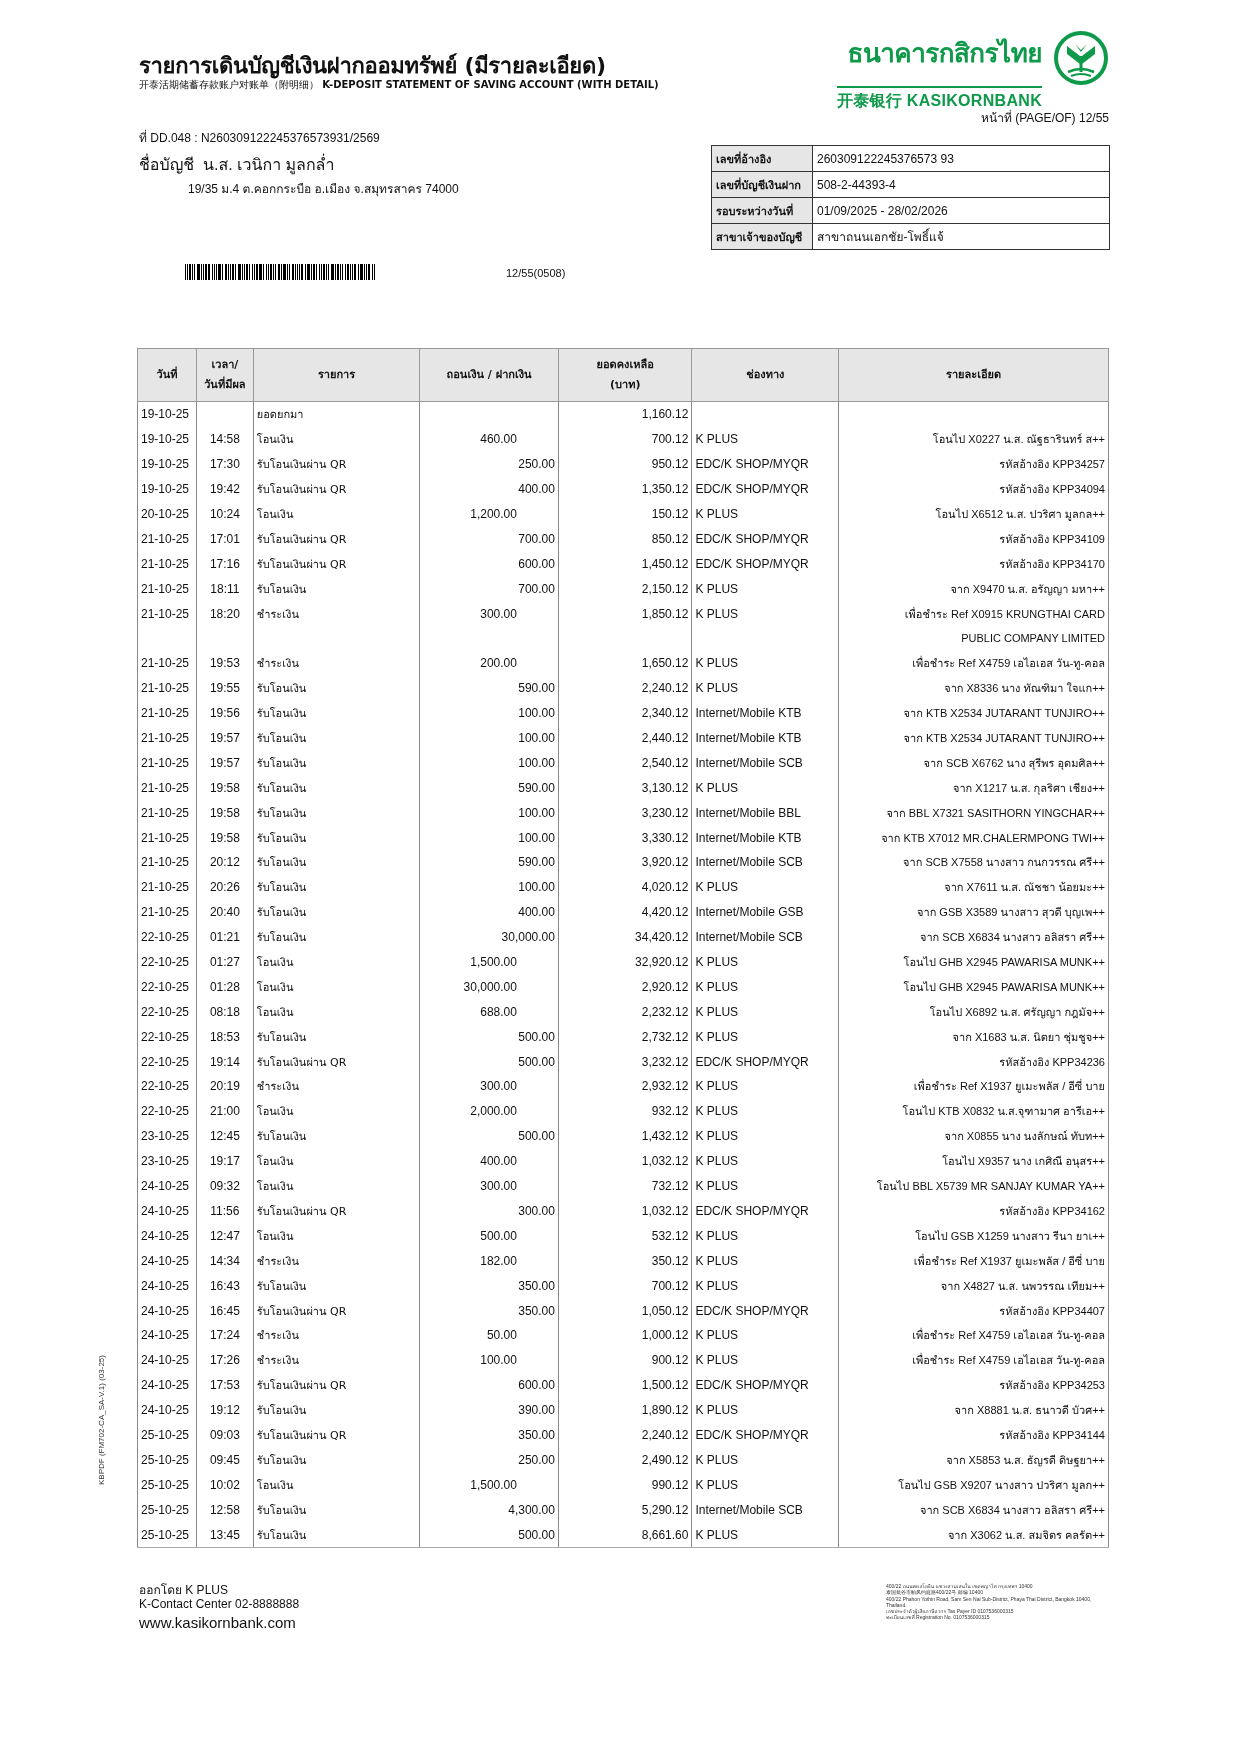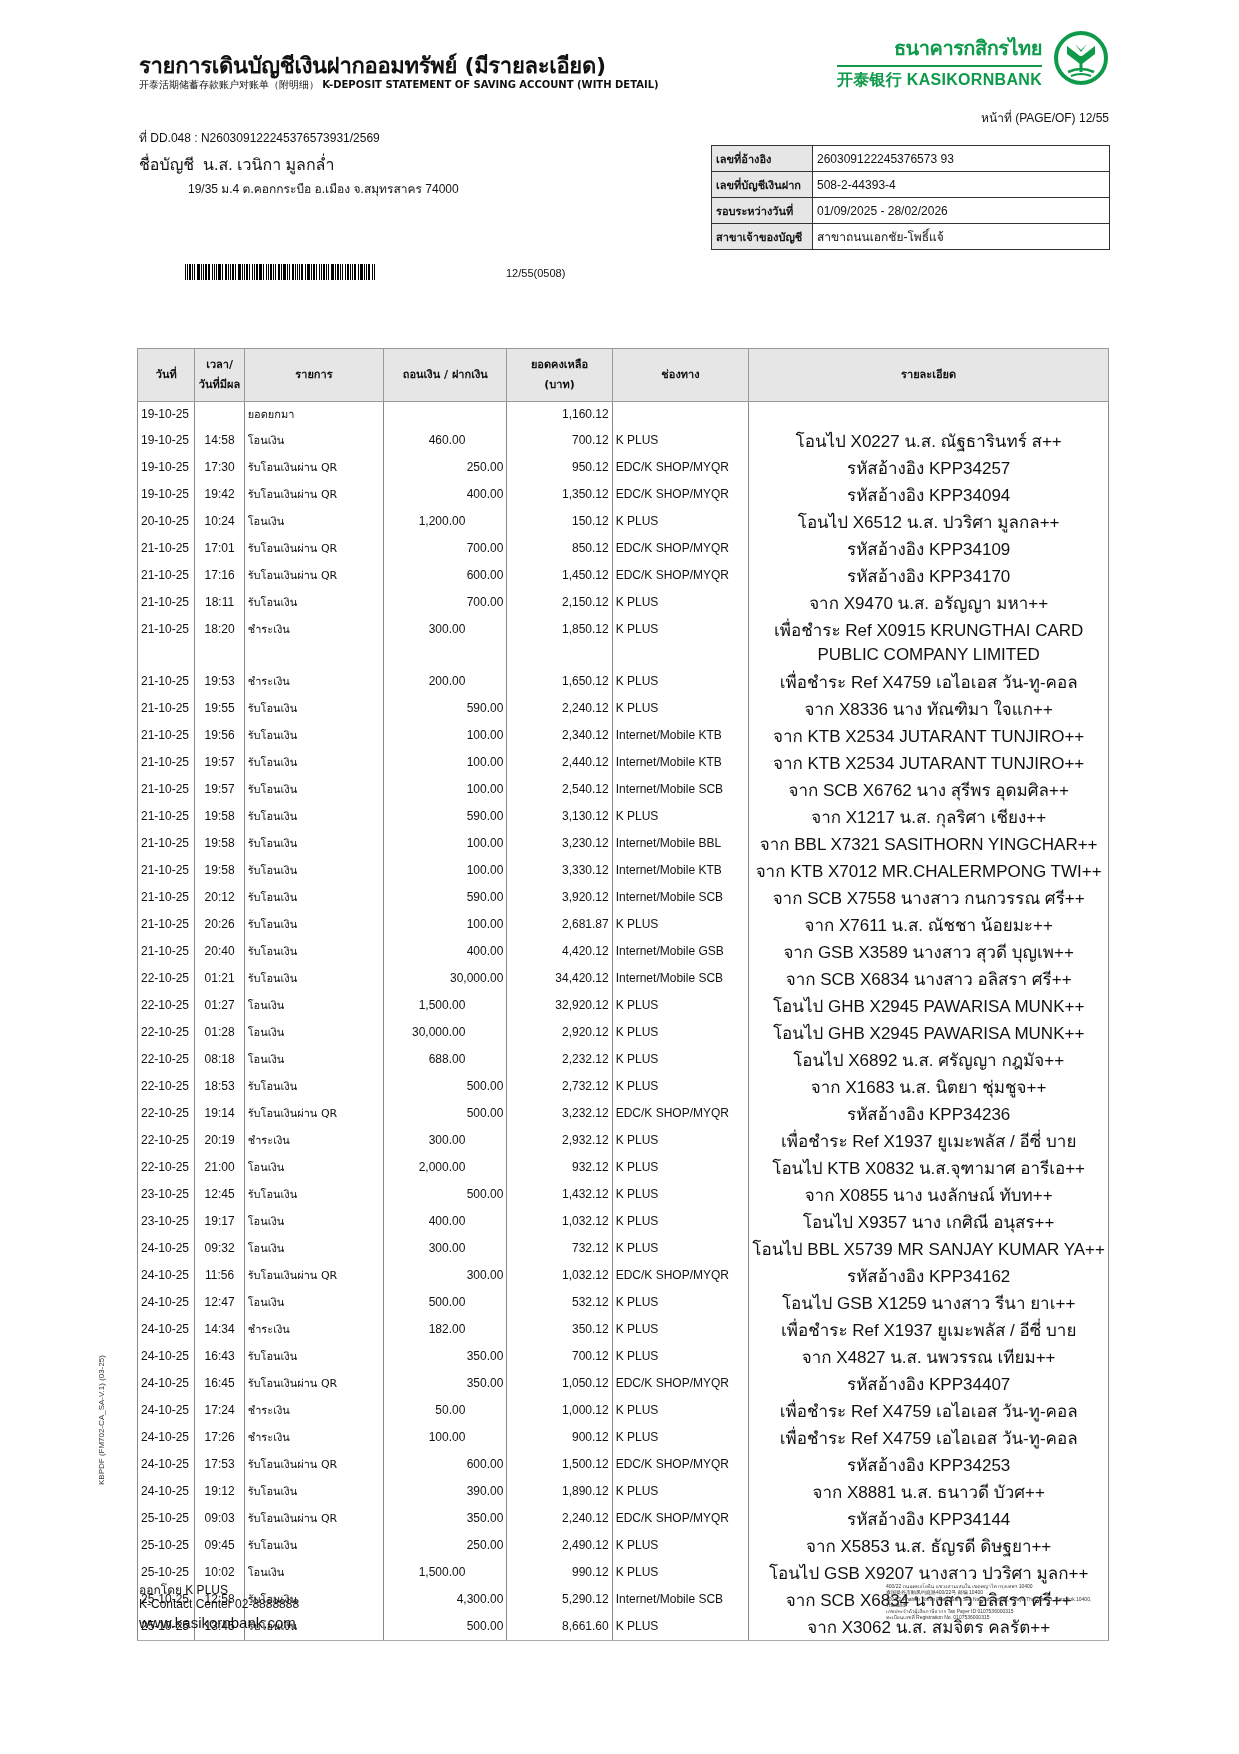--- a/index.html
+++ b/index.html
@@ -2,21 +2,21 @@
 <html><head>
 <meta charset="utf-8">
 <style>
   html, body { margin: 0; padding: 0; background: #ffffff; }
   body { width: 1239px; height: 1754px; position: relative; font-family: "Liberation Sans", "DejaVu Sans", sans-serif; color: #111; overflow: hidden; }
   .abs { position: absolute; }
   .title { left: 139px; top: 48px; font-size: 22px; font-weight: bold; font-family: "DejaVu Sans", sans-serif; letter-spacing: -0.3px; }
   .subtitle { left: 139px; top: 78px; font-size: 10px; font-family: "DejaVu Sans", sans-serif; }
   .subtitle b { font-weight: bold; }
   .logo-text { right: 197px; top: 32px; text-align: right; }
-  .logo-th { font-size: 20px; font-weight: bold; color: #0e9a4a; font-family: Liberation Sans, sans-serif; border-bottom: 2px solid #0e9a4a; padding-bottom: 1px; letter-spacing: -0.5px; }
+  .logo-th { font-size: 26px; font-weight: bold; color: #0e9a4a; font-family: Liberation Sans, sans-serif; border-bottom: 2px solid #0e9a4a; padding-bottom: 13px; letter-spacing: -0.5px; }
   .logo-en { font-size: 16px; font-weight: bold; color: #0e9a4a; margin-top: 3px; letter-spacing: 0.3px; }
   .logo-mark { left: 1053px; top: 30px; width: 56px; height: 56px; }
   .page-no { right: 130px; top: 108px; font-size: 12px; }
   .doc-no { left: 139px; top: 128px; font-size: 12px; }
   .acct-label { left: 139px; top: 152px; font-size: 16px; }
   .acct-addr { left: 188px; top: 179px; font-size: 12px; }
   .barcode { left: 185px; top: 264px; height: 16px; width: 203px; display: flex; align-items: stretch; }
   .barcode span { display: block; background: #000; margin-right: 1px; }
   .barcode-code { left: 506px; top: 267px; font-size: 11px; }
   .info-table { left: 711px; top: 145px; border-collapse: collapse; font-size: 12px; }
@@ -26,21 +26,21 @@
   .tx { left: 137px; top: 348px; width: 972px; border-collapse: collapse; font-size: 12px; }
   .tx th { background: #e6e6e6; font-weight: bold; font-family: "DejaVu Sans", sans-serif; font-size: 11px; height: 52px; border: 1px solid #999; border-bottom: 1px solid #999; text-align: center; line-height: 20px; padding: 0 2px; }
   .tx td { height: 24.9px; padding: 0 3px; border-left: 1px solid #888; border-right: 1px solid #888; white-space: nowrap; vertical-align: middle; }
   .tx tr.last td { border-bottom: 1px solid #aaa; }
   .c-date { width: 52px; text-align: left; }
   .c-time { width: 50px; text-align: center; }
   .c-type { width: 160px; text-align: left; font-family: "DejaVu Sans", sans-serif; font-size: 11px; }
   .c-amt { width: 132px; }
   .c-bal { width: 127px; text-align: right; }
   .c-ch { width: 140px; text-align: left; }
-  .c-det { width: 263px; text-align: center; font-size: 17px; }
+  .c-det { width: 263px; text-align: right; font-size: 11px; }
   .amt-out { display: block; text-align: right; padding-right: 38px; }
   .amt-in { display: block; text-align: right; }
   .side-code { left: 97px; top: 1485px; font-size: 8px; transform: rotate(-90deg); transform-origin: left top; color: #333; white-space: nowrap; }
   .footer-issued { left: 139px; top: 1580px; font-size: 12px; }
   .footer-contact { left: 139px; top: 1597px; font-size: 12px; }
   .footer-web { left: 139px; top: 1614px; font-size: 15px; }
   .fine-print { left: 886px; top: 1583px; width: 222px; font-size: 5px; line-height: 6.3px; color: #333; }
 </style>
 </head>
 <body>
@@ -400,21 +400,21 @@
         <td class="c-ch">Internet/Mobile SCB</td>
         <td class="c-det">จาก SCB X7558 นางสาว กนกวรรณ ศรี++</td>
       </tr>
       <tr>
         <td class="c-date">21-10-25</td>
         <td class="c-time">20:26</td>
         <td class="c-type">รับโอนเงิน</td>
         <td class="c-amt">
           <span class="amt-in">100.00</span>
         </td>
-        <td class="c-bal">2,681.87</td>
+        <td class="c-bal">4,020.12</td>
         <td class="c-ch">K PLUS</td>
         <td class="c-det">จาก X7611 น.ส. ณัชชา น้อยมะ++</td>
       </tr>
       <tr>
         <td class="c-date">21-10-25</td>
         <td class="c-time">20:40</td>
         <td class="c-type">รับโอนเงิน</td>
         <td class="c-amt">
           <span class="amt-in">400.00</span>
         </td>

